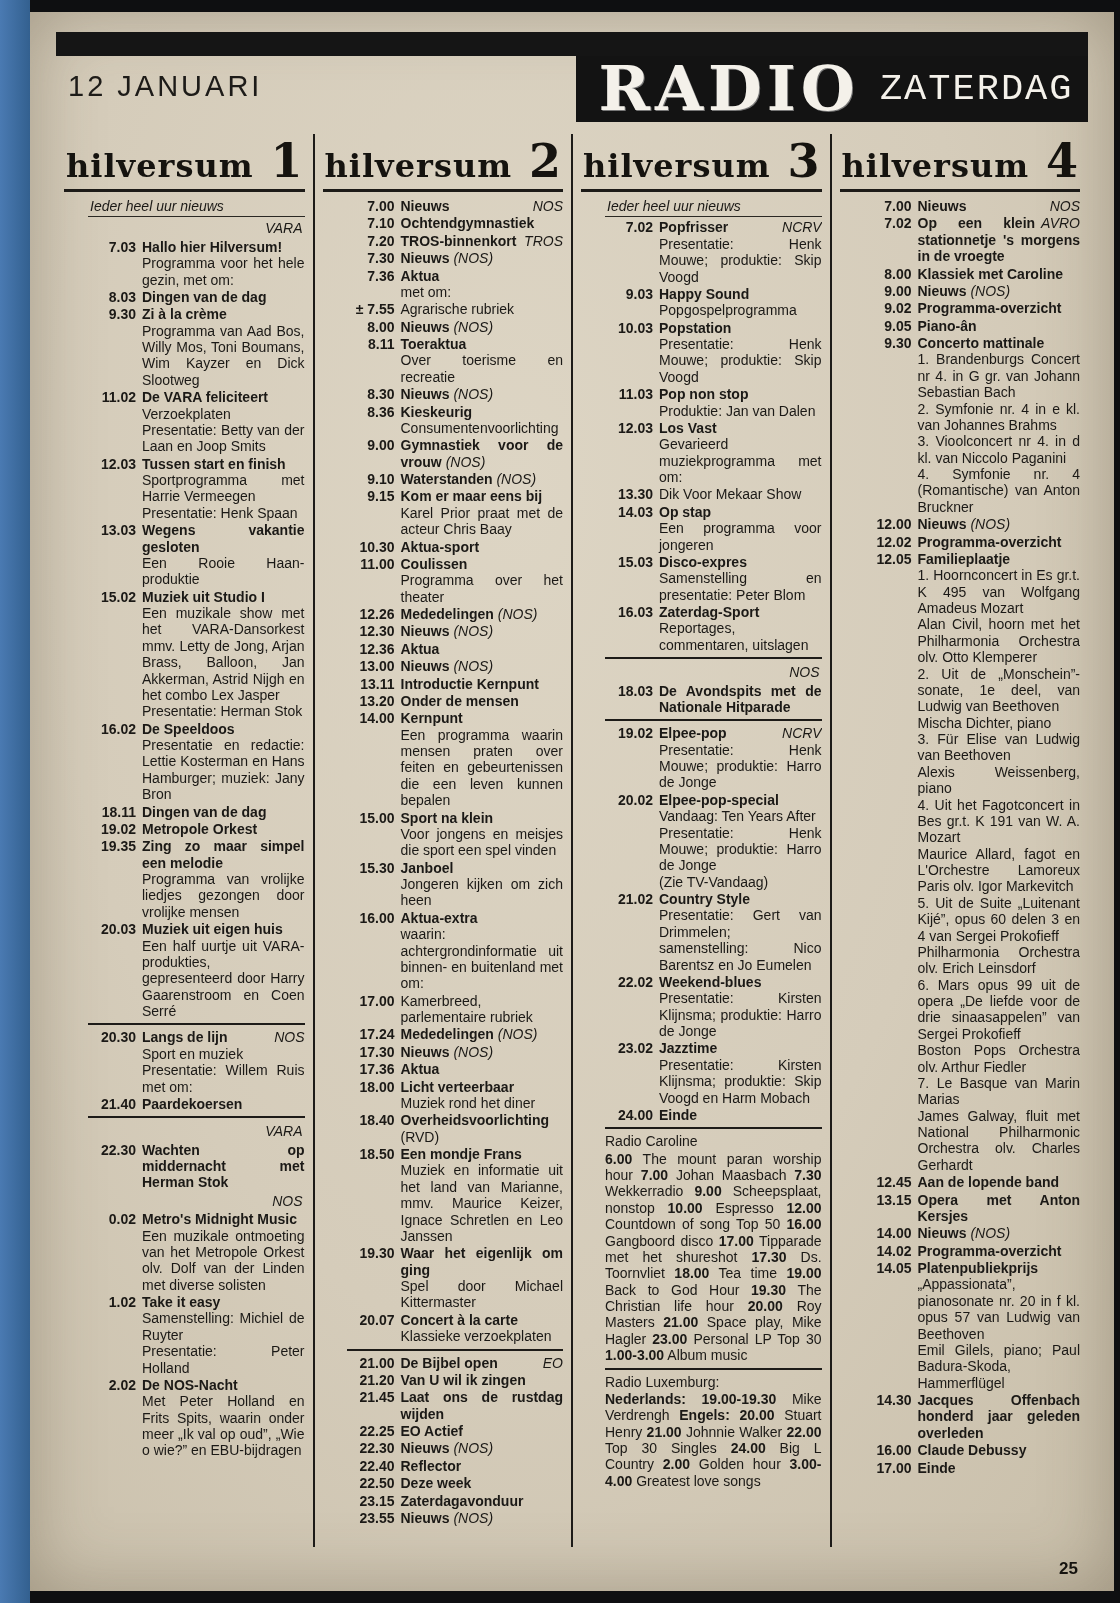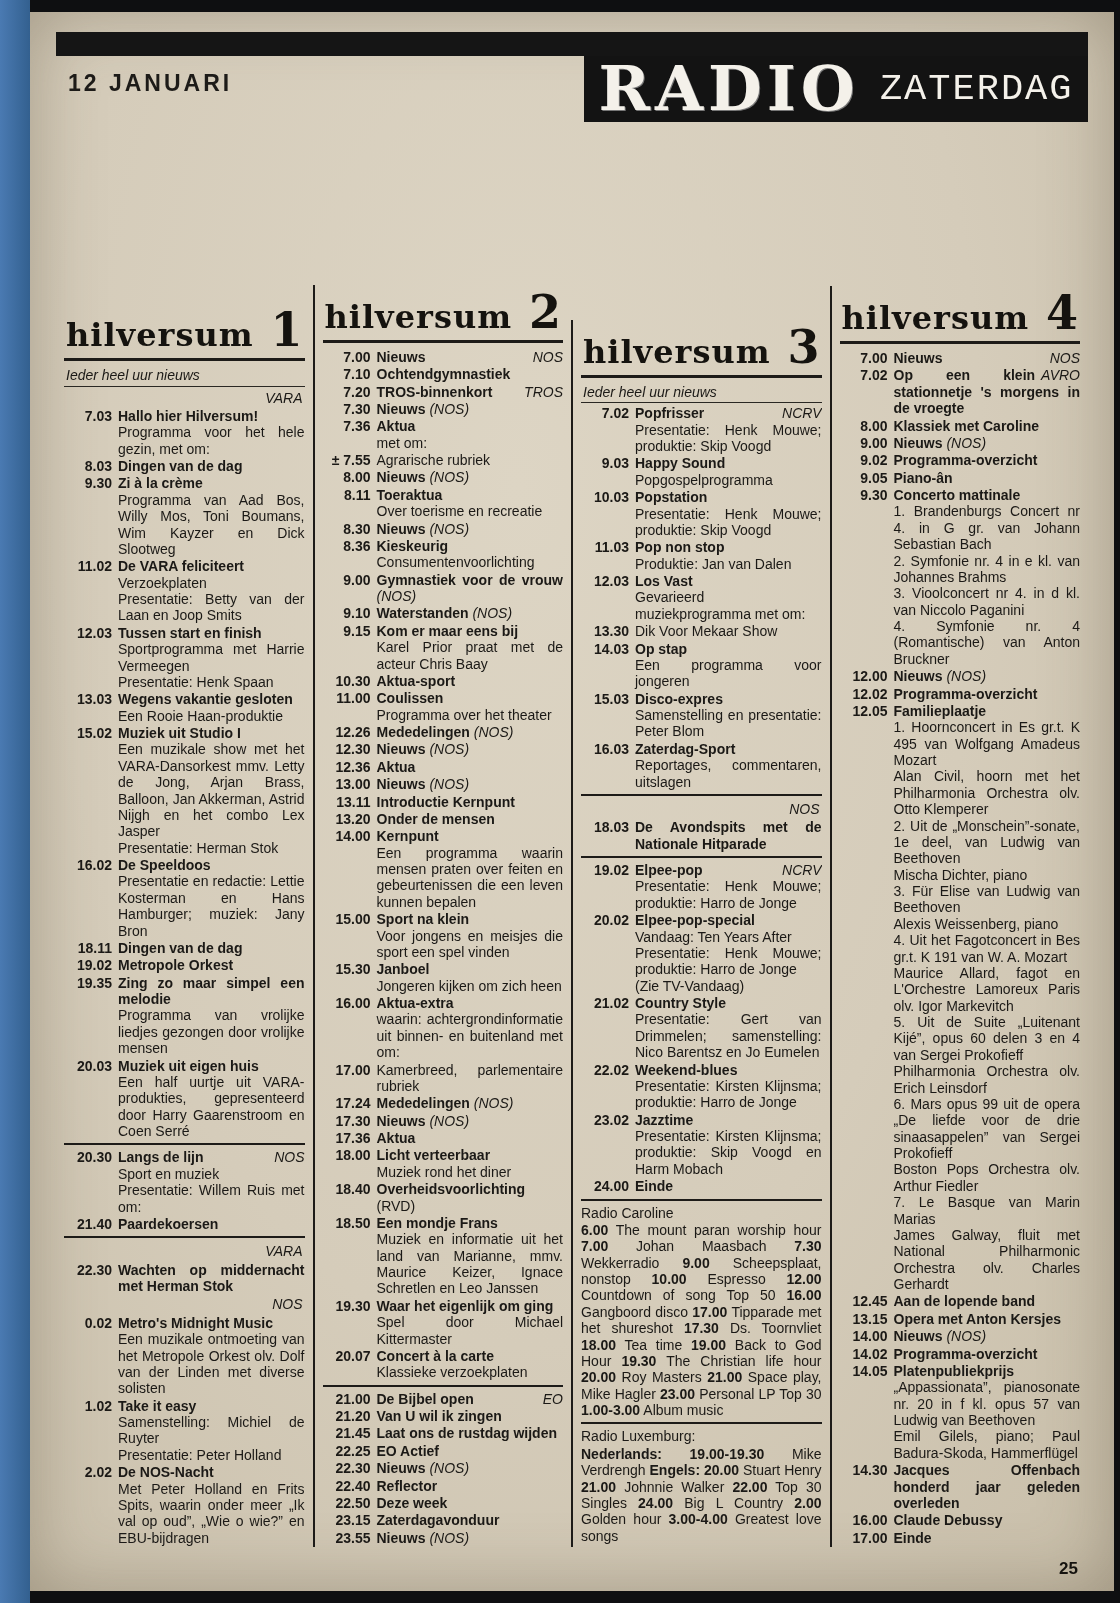--- a/index.html
+++ b/index.html
@@ -8,35 +8,35 @@
     background:#0e0f11;
     font-family:"Liberation Sans",sans-serif;
   }
   .edge-left{position:absolute;left:0;top:0;width:30px;height:100%;
     background:linear-gradient(90deg,#4a7ab2,#33608f);}
   .paper{position:absolute;left:30px;top:12px;right:6px;bottom:12px;
     background:radial-gradient(ellipse at 45% 30%,#ddd5c4 0%,#d5ccba 55%,#c8bea9 100%);
     box-shadow:inset 0 0 70px rgba(80,70,50,.35);
   }
   .toprule{position:absolute;top:20px;left:26px;right:26px;height:24px;background:#151515;}
-  .date{position:absolute;top:58px;left:38px;font-weight:bold;font-size:23px;
+  .date{position:absolute;top:58px;left:38px;font-weight:normal;font-size:29px;
     letter-spacing:3px;color:#1d1b18;}
   .masthead{position:absolute;top:44px;right:26px;width:504px;height:66px;background:#131313;
-    color:#f4f1ea;display:flex;align-items:center;justify-content:center;gap:20px;}
+    color:#f4f1ea;display:flex;align-items:center;justify-content:center;gap:20px;padding-left:8px;}
   .radio{font-family:"DejaVu Serif",serif;font-weight:900;font-size:62px;line-height:1;
     letter-spacing:5px;text-shadow:1px 1px 0 #777;}
   .day{font-family:Liberation Mono, monospace;font-size:37px;letter-spacing:2px;}
-  .grid{position:absolute;top:122px;left:26px;right:26px;bottom:44px;display:flex;align-items:flex-end;}
+  .grid{position:absolute;top:122px;left:26px;right:26px;bottom:44px;display:flex;}
   .col{flex:1 1 0;min-width:0;padding:0 8px;}
   .col + .col{border-left:2px solid #1d1b18;}
   .col-head{display:flex;align-items:baseline;justify-content:space-between;
     border-bottom:3px solid #1d1b18;padding:8px 2px 4px 2px;margin-bottom:5px;color:#15130f;}
   .hname{font-family:"DejaVu Serif",serif;font-weight:bold;font-size:32px;letter-spacing:1px;}
   .hnum{font-family:"DejaVu Serif",serif;font-weight:900;font-size:46px;line-height:.85;}
-  .col-body{font-size:14px;line-height:1.17;color:#1b1916;height:calc(100% - 70px);overflow:hidden;}
+  .col-body{font-size:14px;line-height:1.17;color:#1b1916;height:calc(100% - 70px);overflow:hidden;margin-left:24px;}
   .note{font-style:italic;padding:1px 2px 2px;border-bottom:1px solid #2a2823;margin-bottom:2px;}
   .net-line{font-style:italic;text-align:right;padding:1px 2px;}
   .rule{border-top:2px solid #1d1b18;margin:4px 0;}
   .prog{display:flex;margin:1px 0;}
   .time{flex:0 0 48px;text-align:right;font-weight:bold;padding-right:6px;white-space:nowrap;}
   .pbody{flex:1 1 0;min-width:0;text-align:justify;}
   .title{font-weight:bold;}
   .prog.plain .title{font-weight:normal;}
   .suffix{font-style:italic;}
   .netr{float:right;font-style:italic;font-weight:normal;padding-left:6px;}

